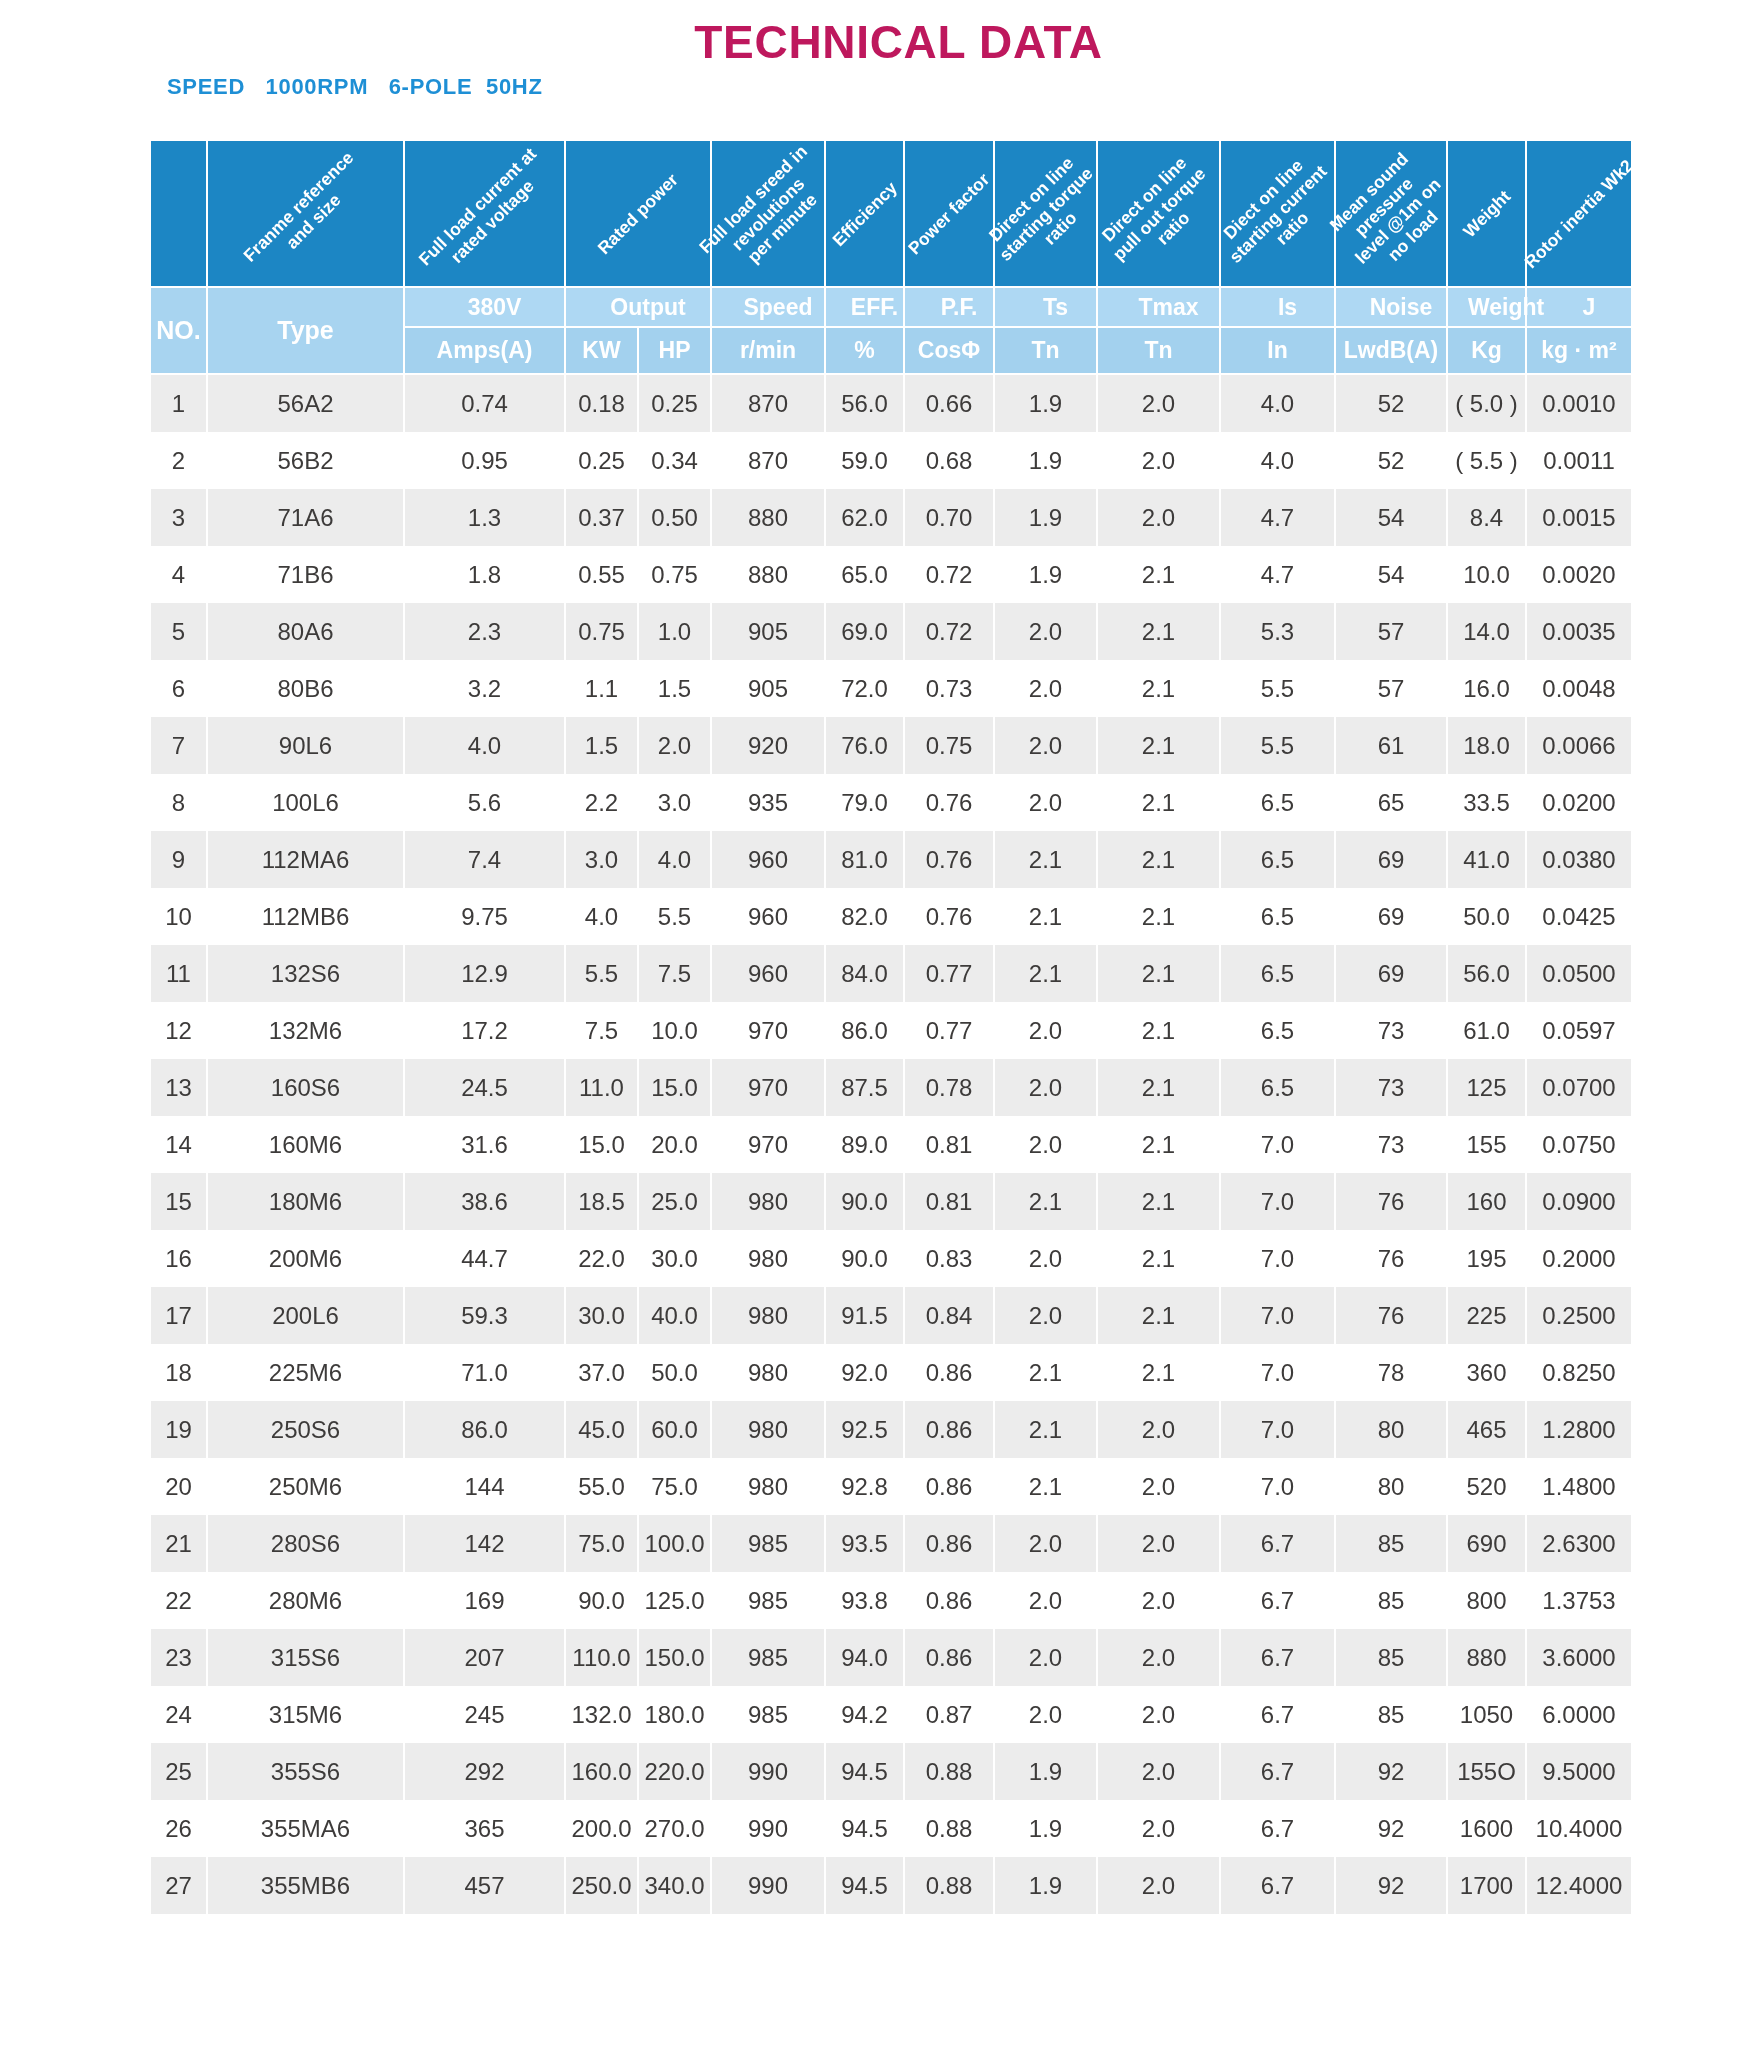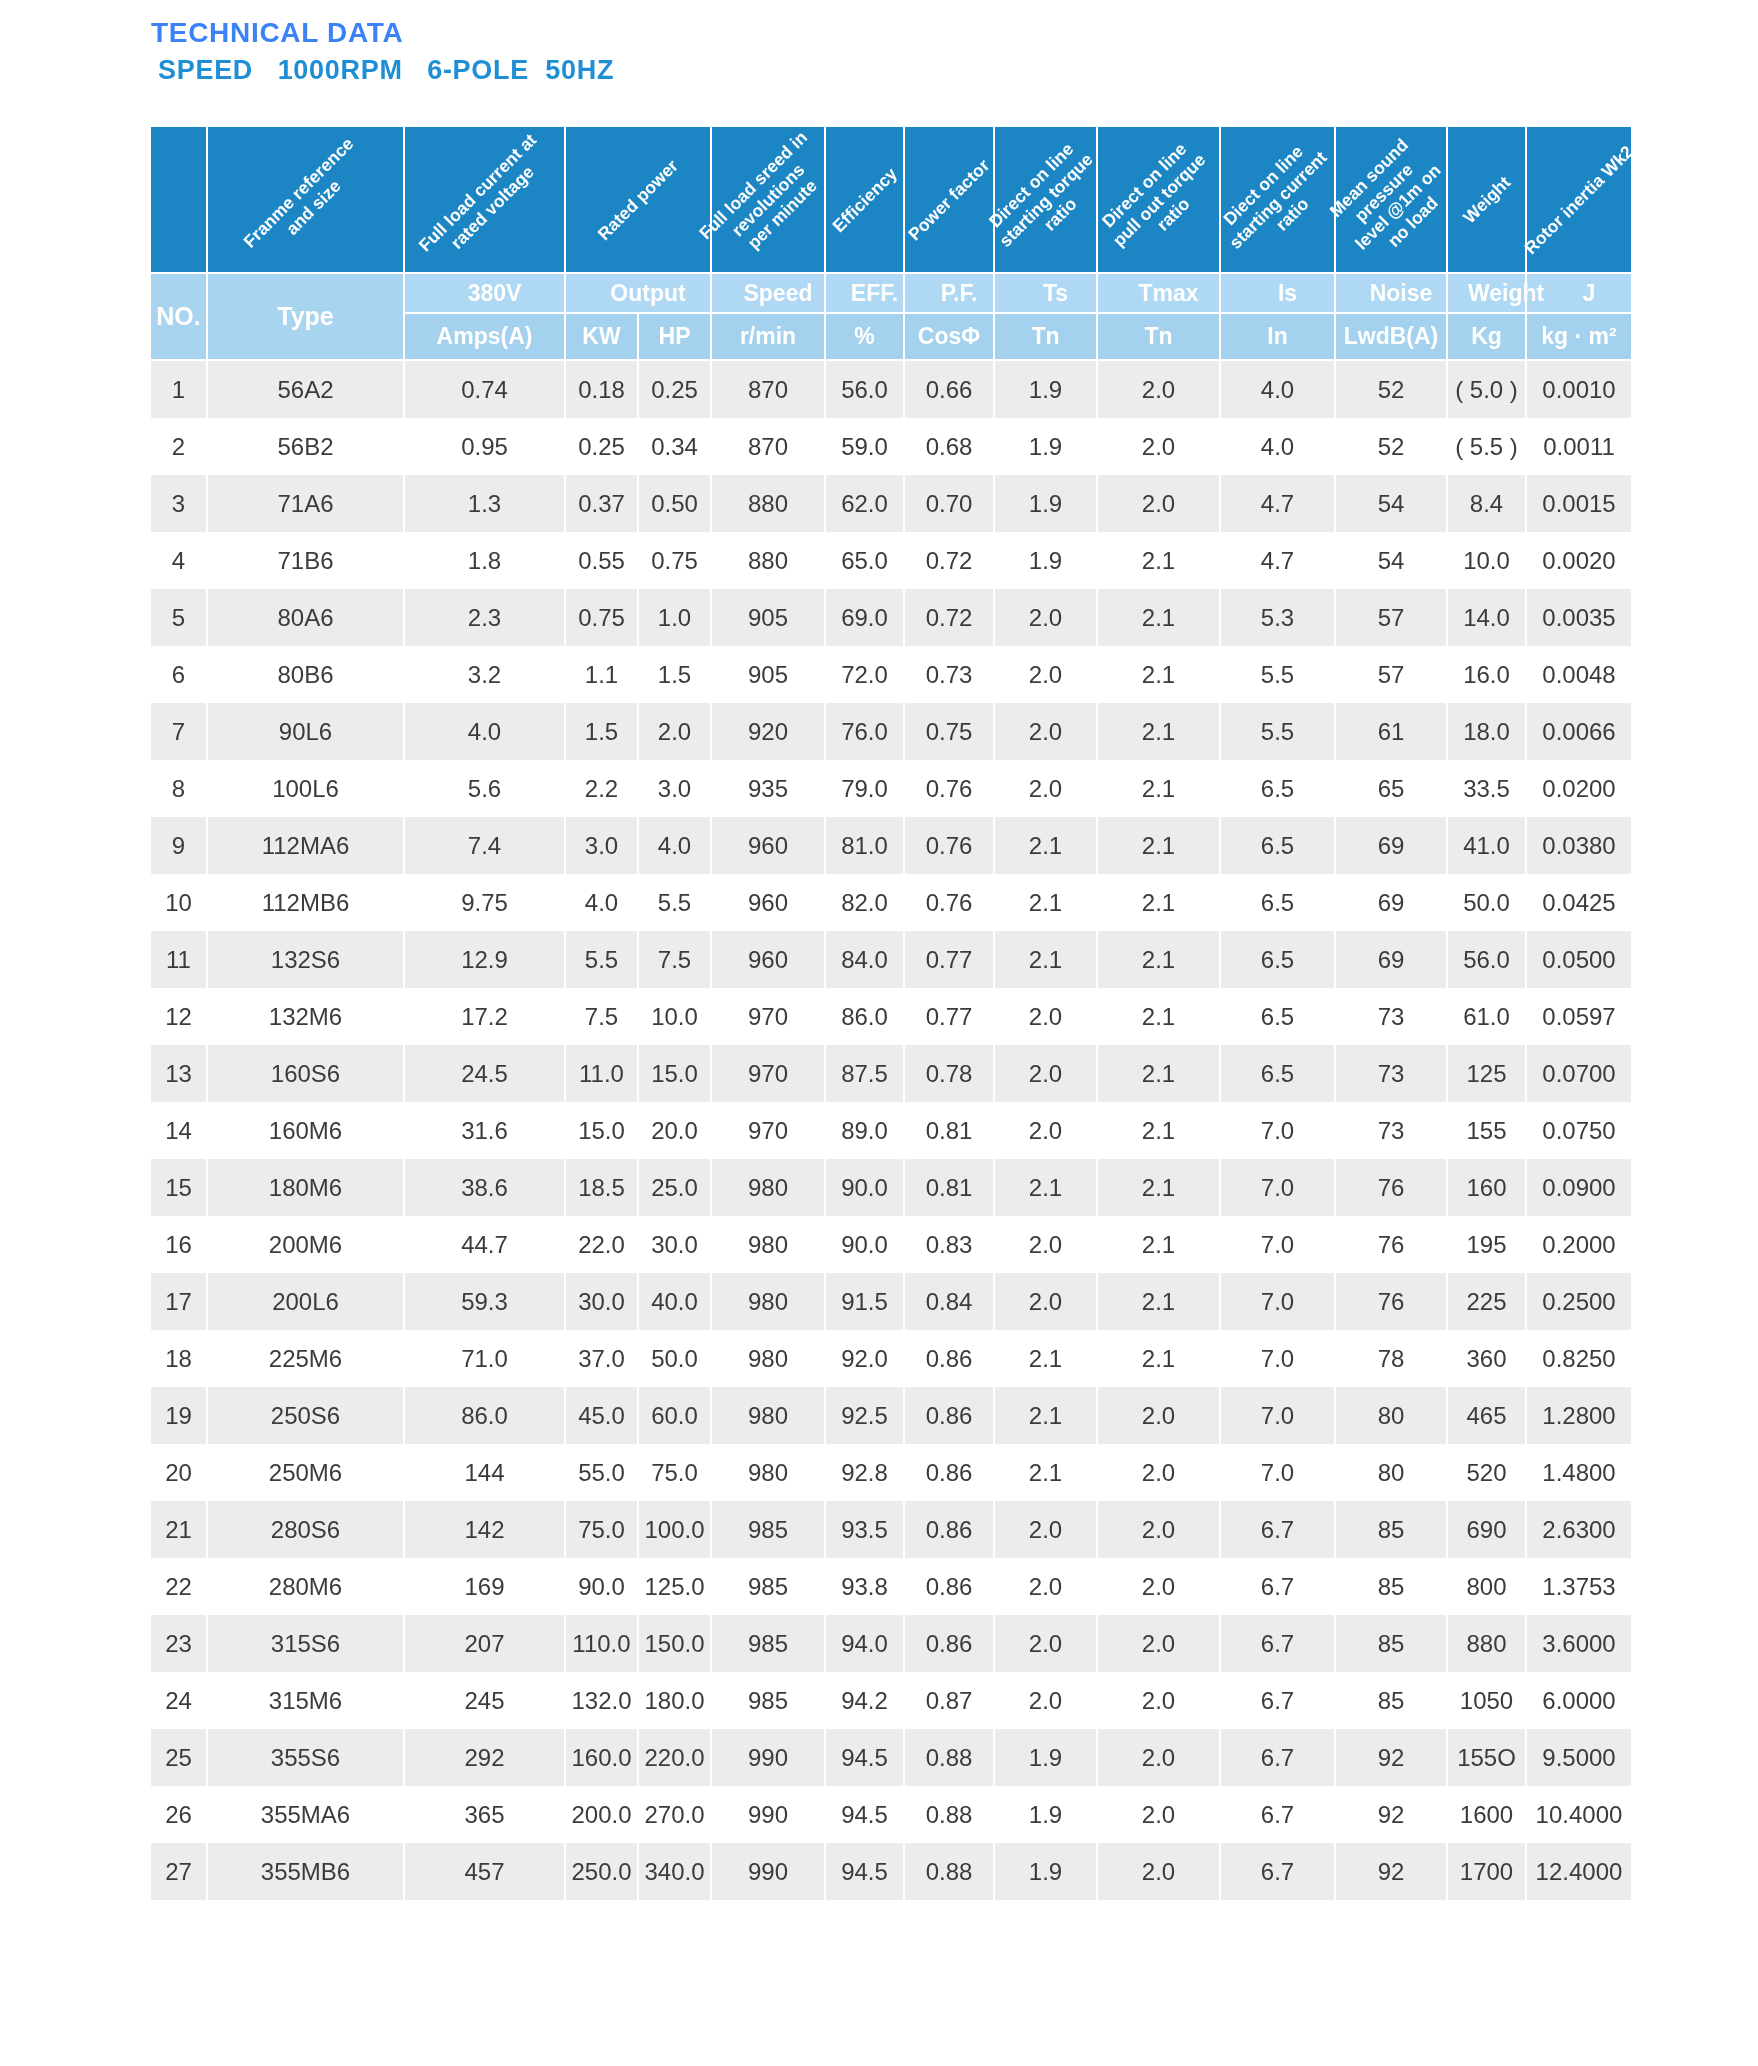--- a/index.html
+++ b/index.html
@@ -14,30 +14,31 @@
     position: relative;
     overflow: hidden;
   }
   .page {
     position: absolute;
     left: 151px;
     top: 18px;
     width: 1495px;
   }
   .title {
-    font-size: 28px;
+    font-size: 46px;
     font-weight: bold;
-    color: #3b82f6;
+    color: #be185d;
     letter-spacing: 0.7px;
     line-height: 1.05;
+    text-align: center;
   }
   .subtitle {
     margin-top: 9.8px;
-    margin-left: 7px;
-    font-size: 27px;
+    margin-left: 16px;
+    font-size: 22px;
     font-weight: bold;
     color: #1e8fd5;
     white-space: pre;
     letter-spacing: 0.7px;
     line-height: 1.0;
   }
   table.spec {
     margin-top: 43px;
     border-collapse: collapse;
     table-layout: fixed;

